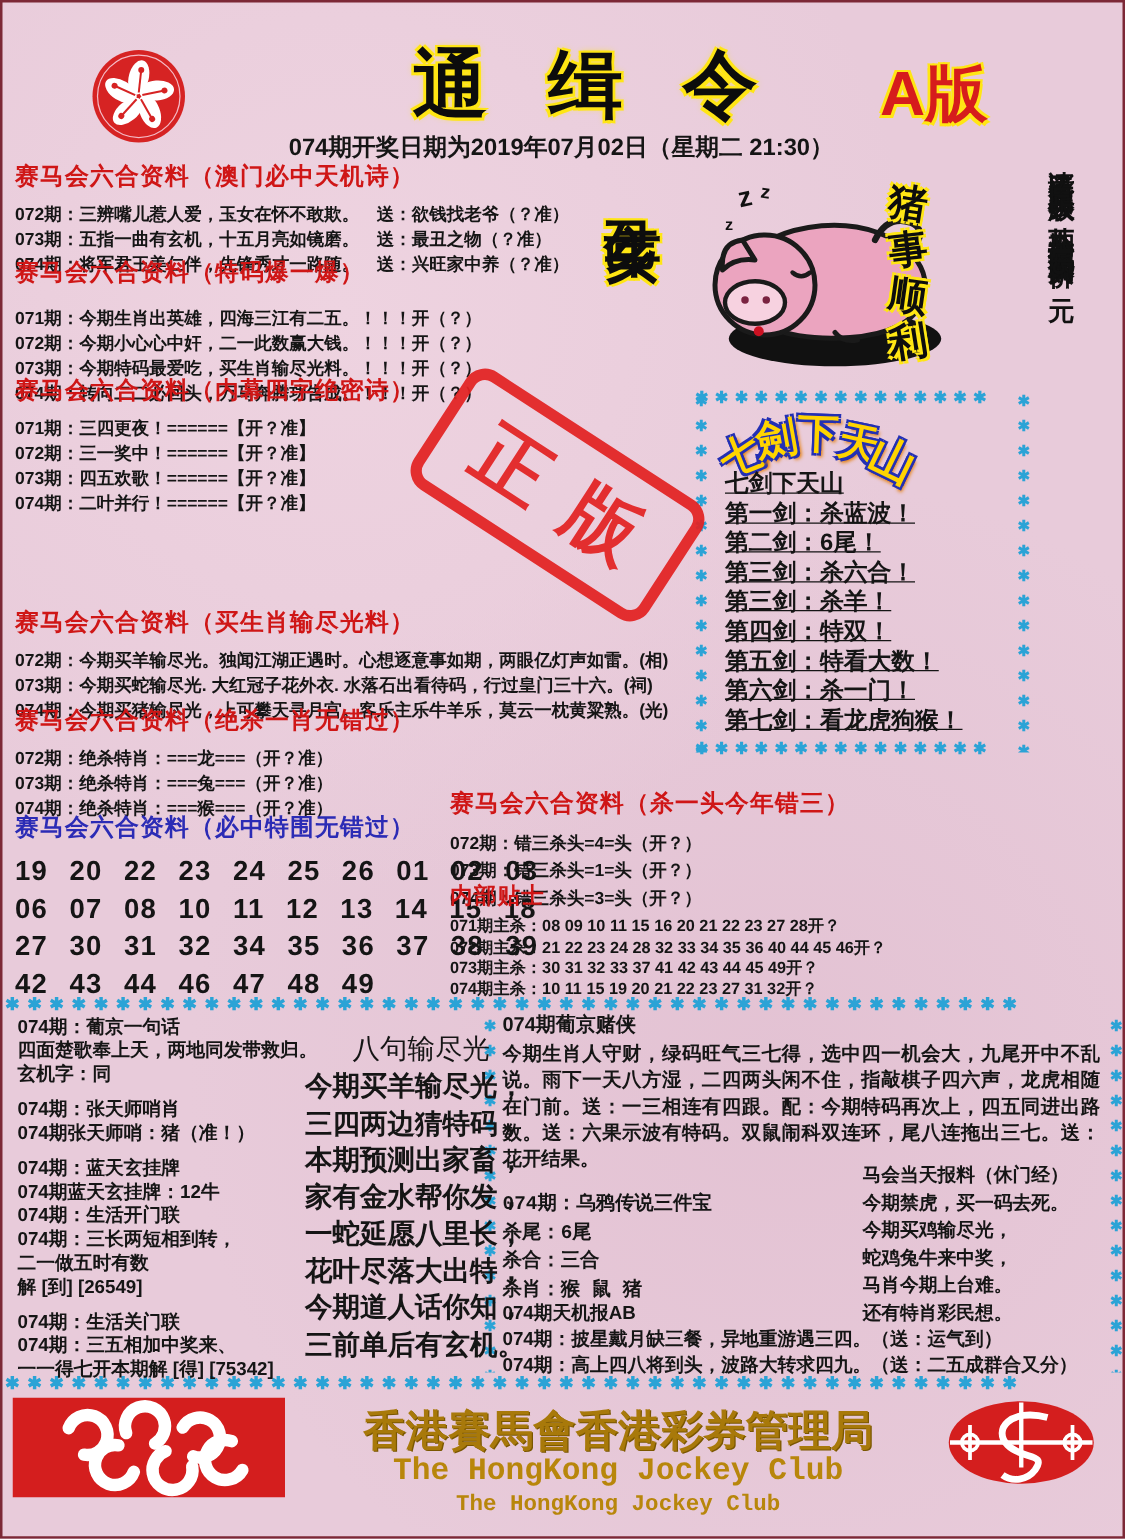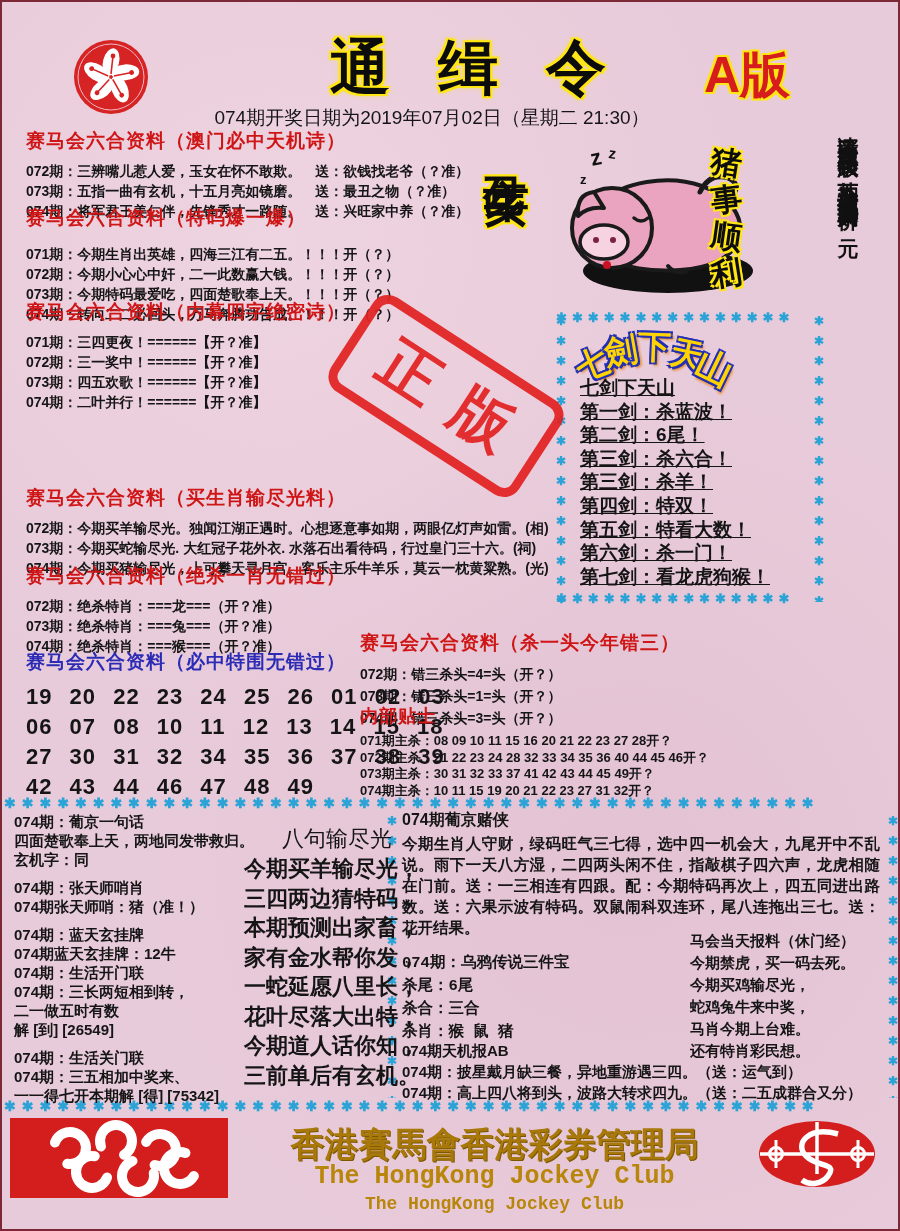--- a/index.html
+++ b/index.html
@@ -15,23 +15,23 @@
   .emblem{position:absolute;left:70px;top:36px;width:78px;height:78px;}
   .title{
     position:absolute;left:300px;top:26px;width:380px;margin:0;text-align:center;
     font-size:60px;font-weight:bold;letter-spacing:48px;color:#0c0c0c;white-space:nowrap;
     text-shadow:2px 2px 0 #ffe614,-2px -2px 0 #ffe614,2px -2px 0 #ffe614,-2px 2px 0 #ffe614,0 0 6px #ffe614;
   }
   .edition{
     position:absolute;left:702px;top:40px;font-size:50px;font-weight:bold;color:#d61c1c;
     text-shadow:2px 2px 0 #ffe614,-2px -2px 0 #ffe614,2px -2px 0 #ffe614,-2px 2px 0 #ffe614;
   }
-  .date-line{position:absolute;left:0;top:103px;width:860px;text-align:center;font-size:19px;font-weight:normal;}
-  
-  .sec{position:absolute;left:24px;width:600px;}
+  .date-line{position:absolute;left:0;top:103px;width:860px;text-align:center;font-size:19px;font-weight:bold;padding-left:17px;}
+  
+  .sec{position:absolute;left:10px;width:600px;}
   .sec-h{font-size:19px;font-weight:bold;color:#cf1616;letter-spacing:1px;white-space:nowrap;}
   .sec-h.blue{color:#2b2bb5;}
   .lines{margin-top:7px;}
   .lines.wide-gap{margin-top:13px;}
   .ln{font-size:14px;font-weight:bold;line-height:20px;white-space:nowrap;}
   .gap{height:10px;}
   .num-row{font-size:22px;font-weight:bold;line-height:30px;letter-spacing:1px;word-spacing:10px;white-space:nowrap;}
   .kill{left:358px;width:470px;}
   .kill .ln{line-height:22px;}
   .neibu{left:358px;width:480px;}
@@ -196,21 +196,21 @@
         <div class="ln">073期：五指一曲有玄机，十五月亮如镜磨。　送：最丑之物（？准）</div>
         <div class="ln">074期：将军君王美仁伴，先锋秀才一路随。　送：兴旺家中养（？准）</div>
       </div>
   </div>
 
   <div class="sec" style="top:203px">
     <div class="sec-h">赛马会六合资料（特码爆一爆）</div>
     <div class="lines wide-gap">
         <div class="ln">071期：今期生肖出英雄，四海三江有二五。！！！开（？）</div>
         <div class="ln">072期：今期小心心中奸，二一此数赢大钱。！！！开（？）</div>
-        <div class="ln">073期：今期特码最爱吃，四面楚歌奉上天。！！！开（？）</div>
+        <div class="ln">073期：今期特码最爱吃，买生肖输尽光料。！！！开（？）</div>
         <div class="ln">074期：转向二二必回头，万马奔腾功告成。！！！开（？）</div>
       </div>
   </div>
 
   <div class="sec" style="top:297px">
     <div class="sec-h">赛马会六合资料（内幕四字绝密诗）</div>
     <div class="lines">
         <div class="ln">071期：三四更夜！======【开？准】</div>
         <div class="ln">072期：三一奖中！======【开？准】</div>
         <div class="ln">073期：四五欢歌！======【开？准】</div>

